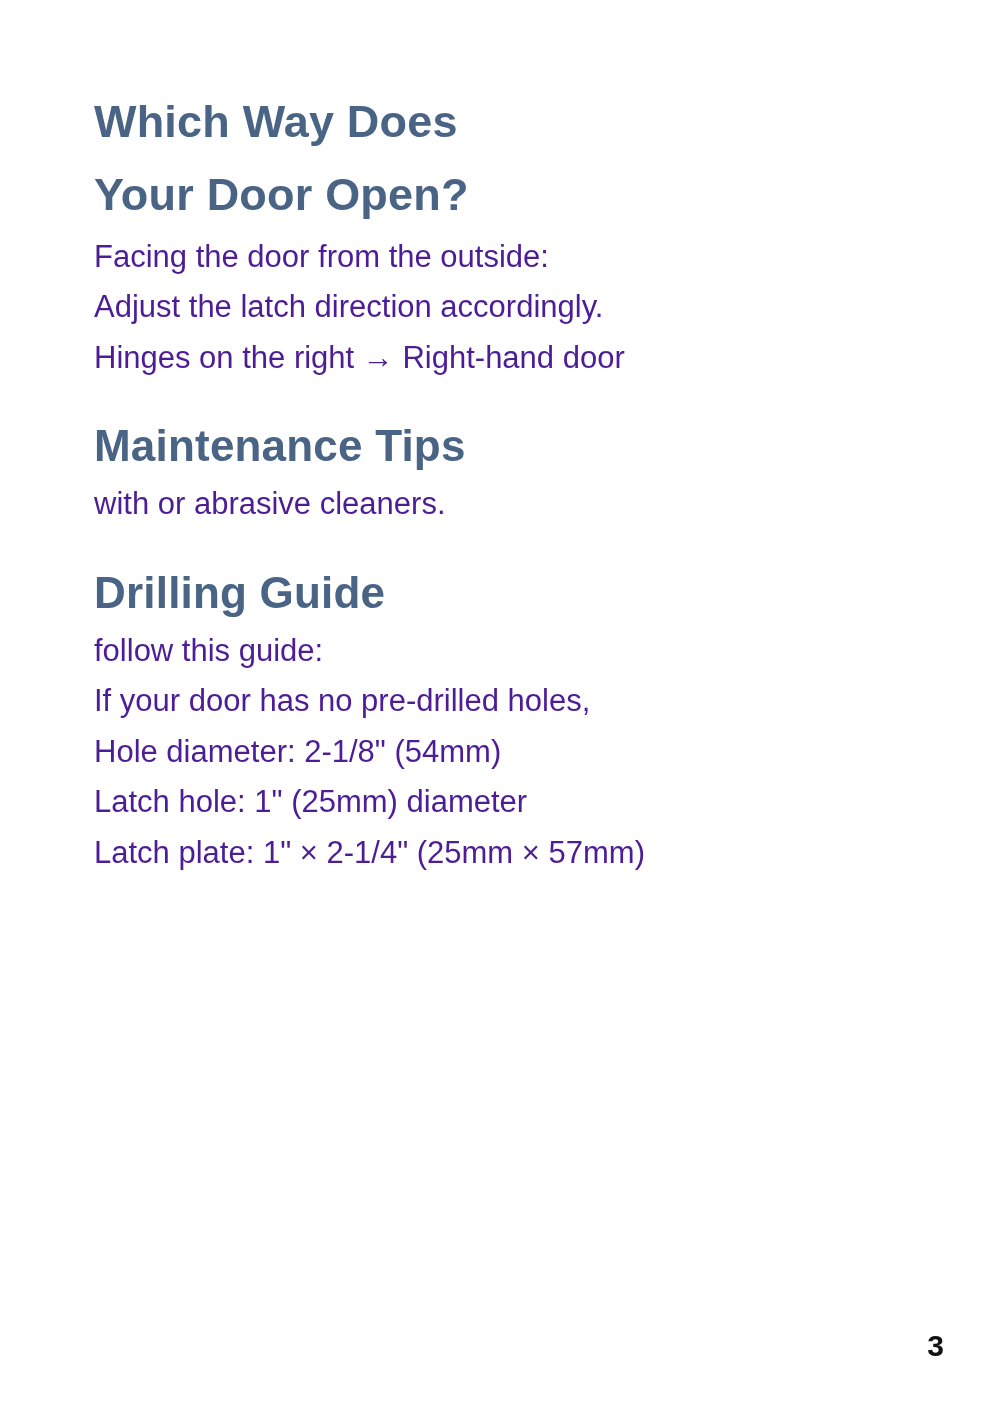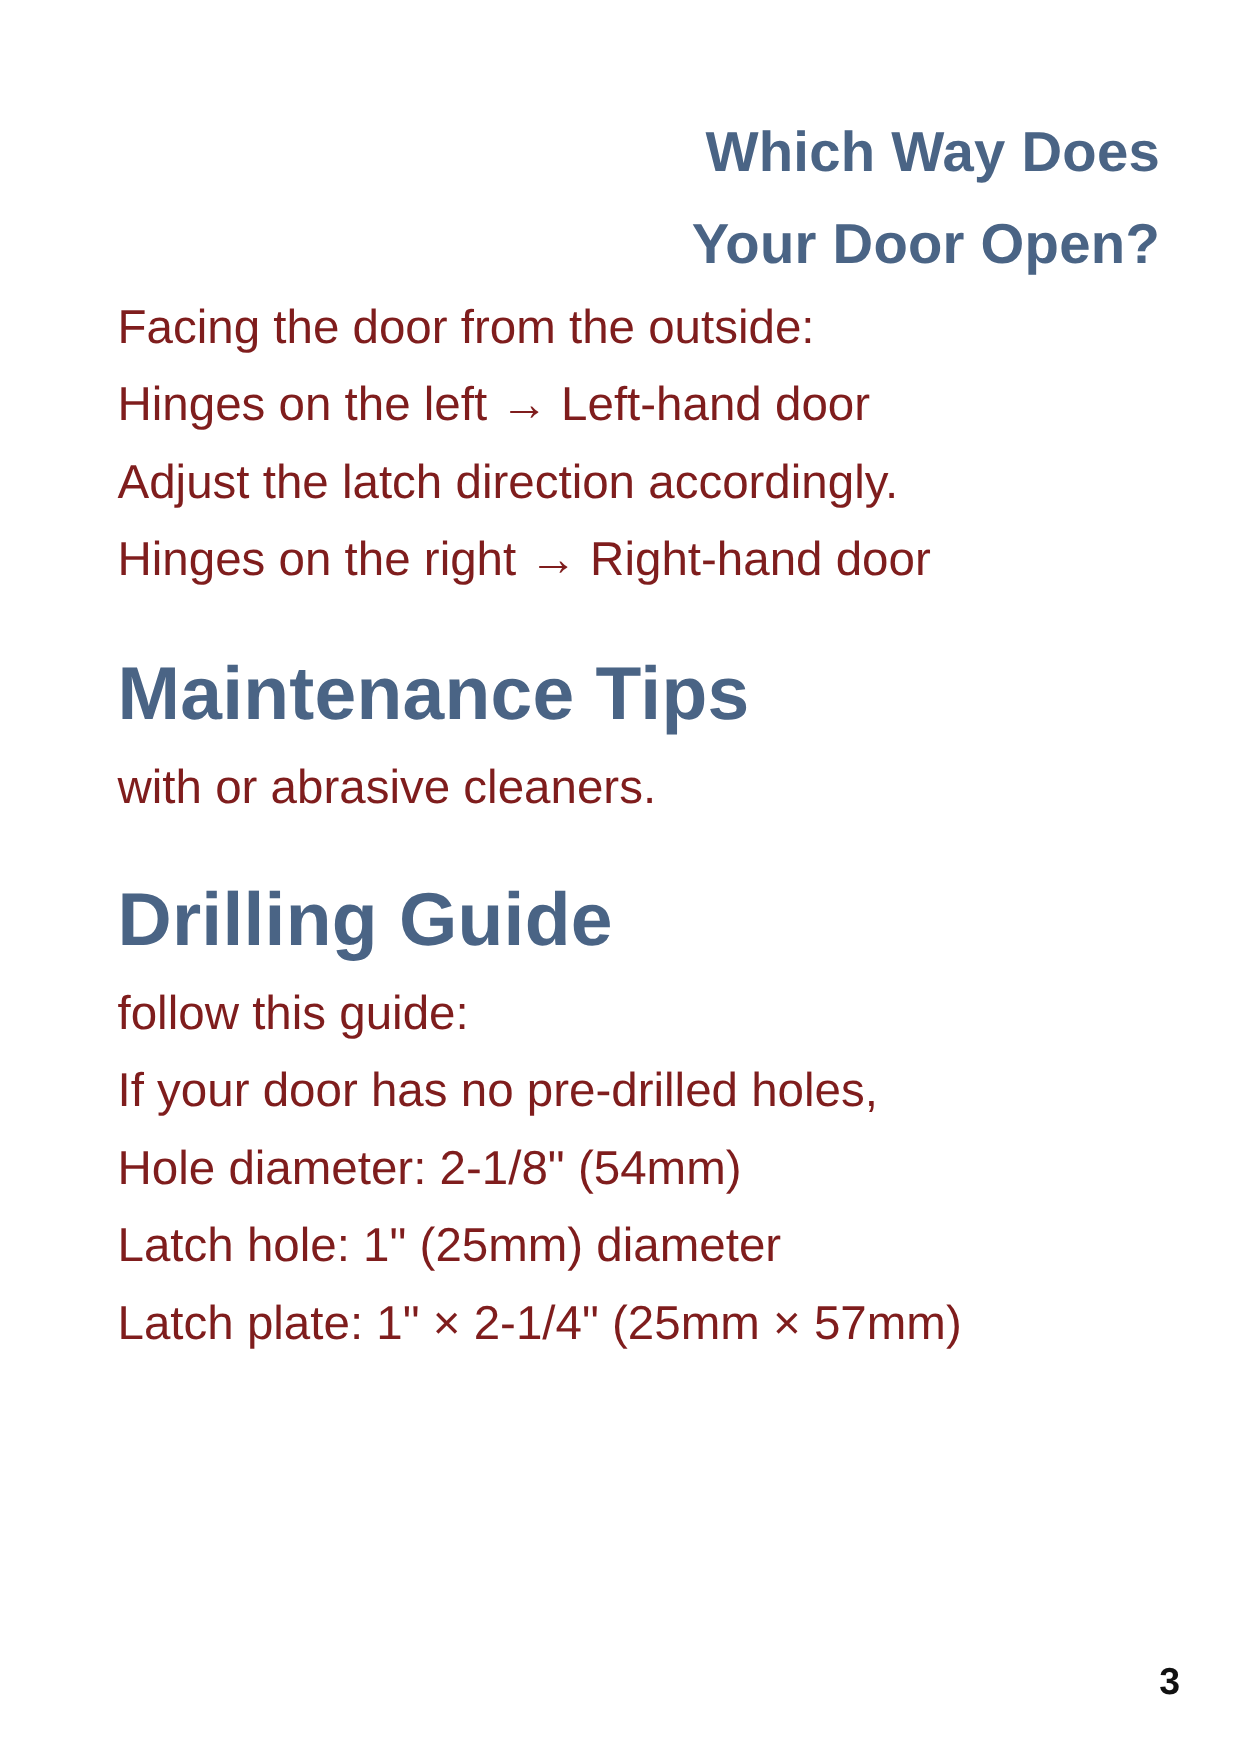--- a/index.html
+++ b/index.html
@@ -24,43 +24,42 @@
   .heading {
     color: #4a6485;
     font-weight: bold;
     font-size: 45px;
     line-height: 1.62;
     letter-spacing: 0.2px;
     margin: 0;
   }
   .heading.first {
     margin-top: 0;
-    text-align: right;
   }
   .heading-line {
     display: block;
   }
   .body-line {
-    font-size: 38px;
+    font-size: 31px;
     line-height: 1.63;
-    color: #7f1d1d;
+    color: #4c1d95;
     margin: 0;
     white-space: nowrap;
   }
   .section {
     margin: 0;
   }
   .section.maintenance {
     margin-top: 30px;
   }
   .section.drilling {
     margin-top: 30px;
   }
   .heading.tight {
-    font-size: 60px;
+    font-size: 44px;
     line-height: 1.5;
   }
   .page-number {
     position: absolute;
     right: 56px;
     bottom: 46px;
     font-size: 30px;
     font-weight: bold;
     color: #111111;
   }
@@ -69,21 +68,20 @@
 <body>
 
 <div class="page">
 
   <div class="section door-open">
     <h1 class="heading first">
       <span class="heading-line">Which Way Does</span>
       <span class="heading-line">Your Door Open?</span>
     </h1>
     <p class="body-line">Facing the door from the outside:</p>
-    <p class="body-line">Hinges on the left → Left-hand door</p>
     <p class="body-line">Adjust the latch direction accordingly.</p>
     <p class="body-line">Hinges on the right → Right-hand door</p>
   </div>
 
   <div class="section maintenance">
     <h2 class="heading tight">
       <span class="heading-line">Maintenance Tips</span>
     </h2>
     <p class="body-line">with or abrasive cleaners.</p>
   </div>

